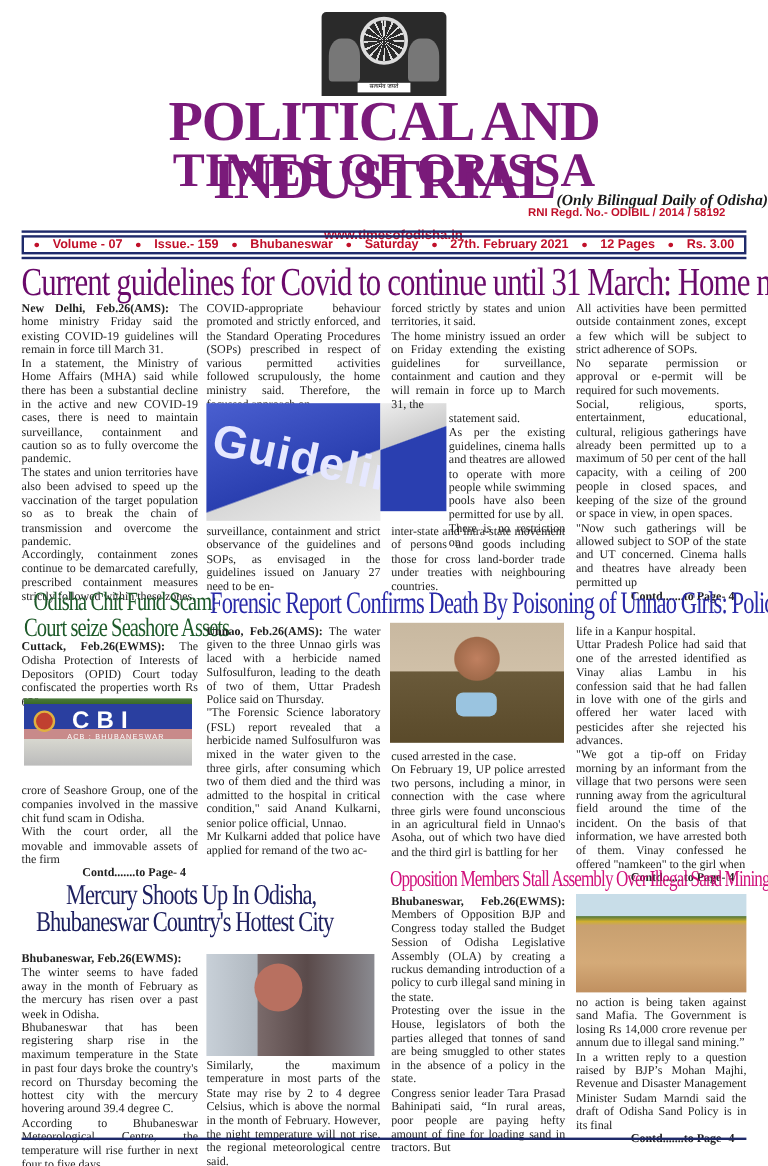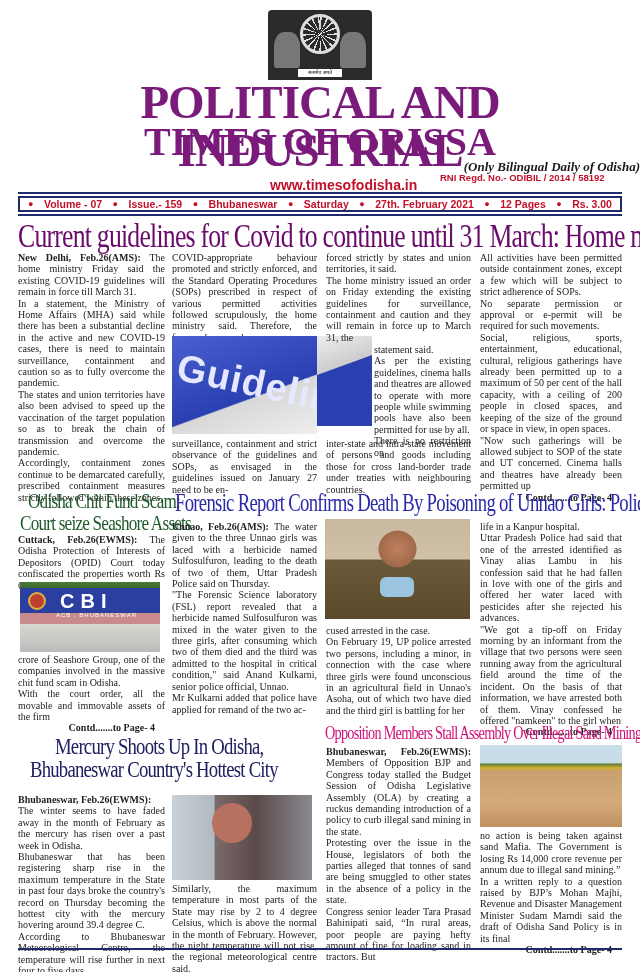--- a/index.html
+++ b/index.html
@@ -6,39 +6,39 @@
 body{width:640px;height:972px;background:#fff;font-family:"Liberation Serif",serif;color:#1a1a1a;position:relative;overflow:hidden}
 .abs{position:absolute}
 .emblem{left:268px;top:10px;width:104px;height:70px;background:#2a2a2a;border-radius:4px 4px 0 0}
 .emblem .wheel{position:absolute;left:32px;top:4px;width:40px;height:40px;border-radius:50%;border:3px solid #ddd;background:repeating-conic-gradient(#ddd 0 6deg,#2a2a2a 6deg 22deg)}
 .emblem .lionL,.emblem .lionR{position:absolute;top:22px;width:26px;height:36px;background:#777;border-radius:40% 40% 10% 10%}
 .emblem .lionL{left:6px}.emblem .lionR{right:6px}
 .emblem .motto{position:absolute;left:30px;bottom:3px;width:44px;height:8px;background:#fff;font-size:5px;color:#000;text-align:center;line-height:8px}
 .mast1{left:0;top:78px;width:640px;text-align:center;font-size:47px;font-weight:bold;color:#7a1a7a;letter-spacing:-1px;line-height:48px}
 .mast2{left:0;top:120px;width:640px;text-align:center;font-size:40px;font-weight:bold;color:#7a1a7a;line-height:44px}
 .tagline{left:0;top:159px;width:640px;text-align:right;font-size:13px;font-style:italic;font-weight:bold}
-.web{left:270px;top:177px;font-family:"Liberation Sans",sans-serif;font-size:14px;font-weight:bold;color:#c0102a}
+.web{left:270px;top:190px;font-family:"Liberation Sans",sans-serif;font-size:11px;font-weight:bold;color:#c0102a}
 .rni{left:440px;top:172px;font-family:"Liberation Sans",sans-serif;font-size:9.5px;font-weight:bold;color:#c0102a}
 .rule-top{left:18px;top:192px;width:604px;height:2px;background:#1e2a6a}
 .infobar{left:18px;top:196px;width:604px;height:16px;border:2px solid #1e2a6a;display:flex;justify-content:space-between;align-items:center;padding:0 8px;font-family:"Liberation Sans",sans-serif;font-size:10.5px;font-weight:bold;color:#c0102a}
 .infobar .dot{font-size:9px}
 .rule-bot{left:18px;top:214px;width:604px;height:2px;background:#1e2a6a}
 .hl{font-family:"Liberation Serif",serif;white-space:nowrap;letter-spacing:-1px;transform-origin:left top}
 .h1{left:18px;top:218px;font-size:33px;color:#6a0a6a;transform:scaleX(.78)}
 .col{position:absolute;font-size:10px;line-height:11.4px;text-align:justify;color:#222}
 .col p{margin:0}
 .col b{font-weight:bold}
 .contd{font-weight:bold;text-align:right;font-size:10px;padding-right:10px}
 .img{position:absolute;overflow:hidden}
 .img-guide{left:172px;top:336px;width:145px;height:98px;background:linear-gradient(160deg,#4a5fd0 0%,#2a3fb0 60%,#d8d8d8 61%,#eee 100%)}
 .img-guide span{position:absolute;left:10px;top:10px;font-family:"Liberation Sans",sans-serif;font-weight:bold;font-size:38px;color:#e6e8ff;transform:rotate(12deg);transform-origin:left top;letter-spacing:1px}
 .img-guide2{left:317px;top:336px;width:55px;height:90px;background:linear-gradient(160deg,#eee 0%,#ccc 35%,#2a3fb0 36%,#2a3fb0 100%)}
 .h-chit1{left:28px;top:488px;font-size:22px;color:#1e5a2a;transform:scaleX(.78)}
 .h-chit2{left:20px;top:510px;font-size:22px;color:#1e5a2a;transform:scaleX(.78)}
-.img-cbi{left:20px;top:582px;width:140px;height:70px;background:linear-gradient(#4a7a3a 0,#3a6a2a 8%,#2a3fa0 8%,#2a3fa0 45%,#c88a8a 45%,#c88a8a 60%,#d8d8d0 60%,#bbb 100%)}
+.img-cbi{left:20px;top:582px;width:140px;height:56px;background:linear-gradient(#4a7a3a 0,#3a6a2a 8%,#2a3fa0 8%,#2a3fa0 45%,#c88a8a 45%,#c88a8a 60%,#d8d8d0 60%,#bbb 100%)}
 .img-cbi .cbi{position:absolute;left:40px;top:8px;color:#fff;font-family:"Liberation Sans",sans-serif;font-weight:bold;font-size:20px;letter-spacing:6px}
 .img-cbi .acb{position:absolute;left:36px;top:30px;color:#fff;font-family:"Liberation Sans",sans-serif;font-size:6px;letter-spacing:1px}
 .img-cbi .seal{position:absolute;left:8px;top:10px;width:18px;height:18px;border-radius:50%;background:#c04030;border:2px solid #e0b040}
 .h-foren{left:175px;top:488px;font-size:26px;color:#2a2aa8;transform:scaleX(.72)}
 .img-police{left:325px;top:519px;width:145px;height:100px;background:radial-gradient(ellipse at 50% 30%,#c08060 0,#a06a4a 18%,transparent 19%),linear-gradient(180deg,#c8b8a0 0%,#d0c0a8 40%,#6a5a3a 41%,#5a4a2a 100%)}
 .img-police .mask{position:absolute;left:55px;top:58px;width:34px;height:20px;background:#9ac4e0;border-radius:6px}
 .h-merc1{left:55px;top:733px;font-size:24px;color:#1e2060;transform:scaleX(.78)}
 .h-merc2{left:30px;top:756px;font-size:24px;color:#1e2060;transform:scaleX(.78)}
 .img-heat{left:172px;top:795px;width:140px;height:85px;background:linear-gradient(90deg,#c8d0d8 0%,#b0b8c0 30%,#7a6a6a 31%,#5a4a4a 60%,#8a8a90 100%)}
 .img-heat .p{position:absolute;left:40px;top:8px;width:40px;height:40px;border-radius:50%;background:#b87060}

